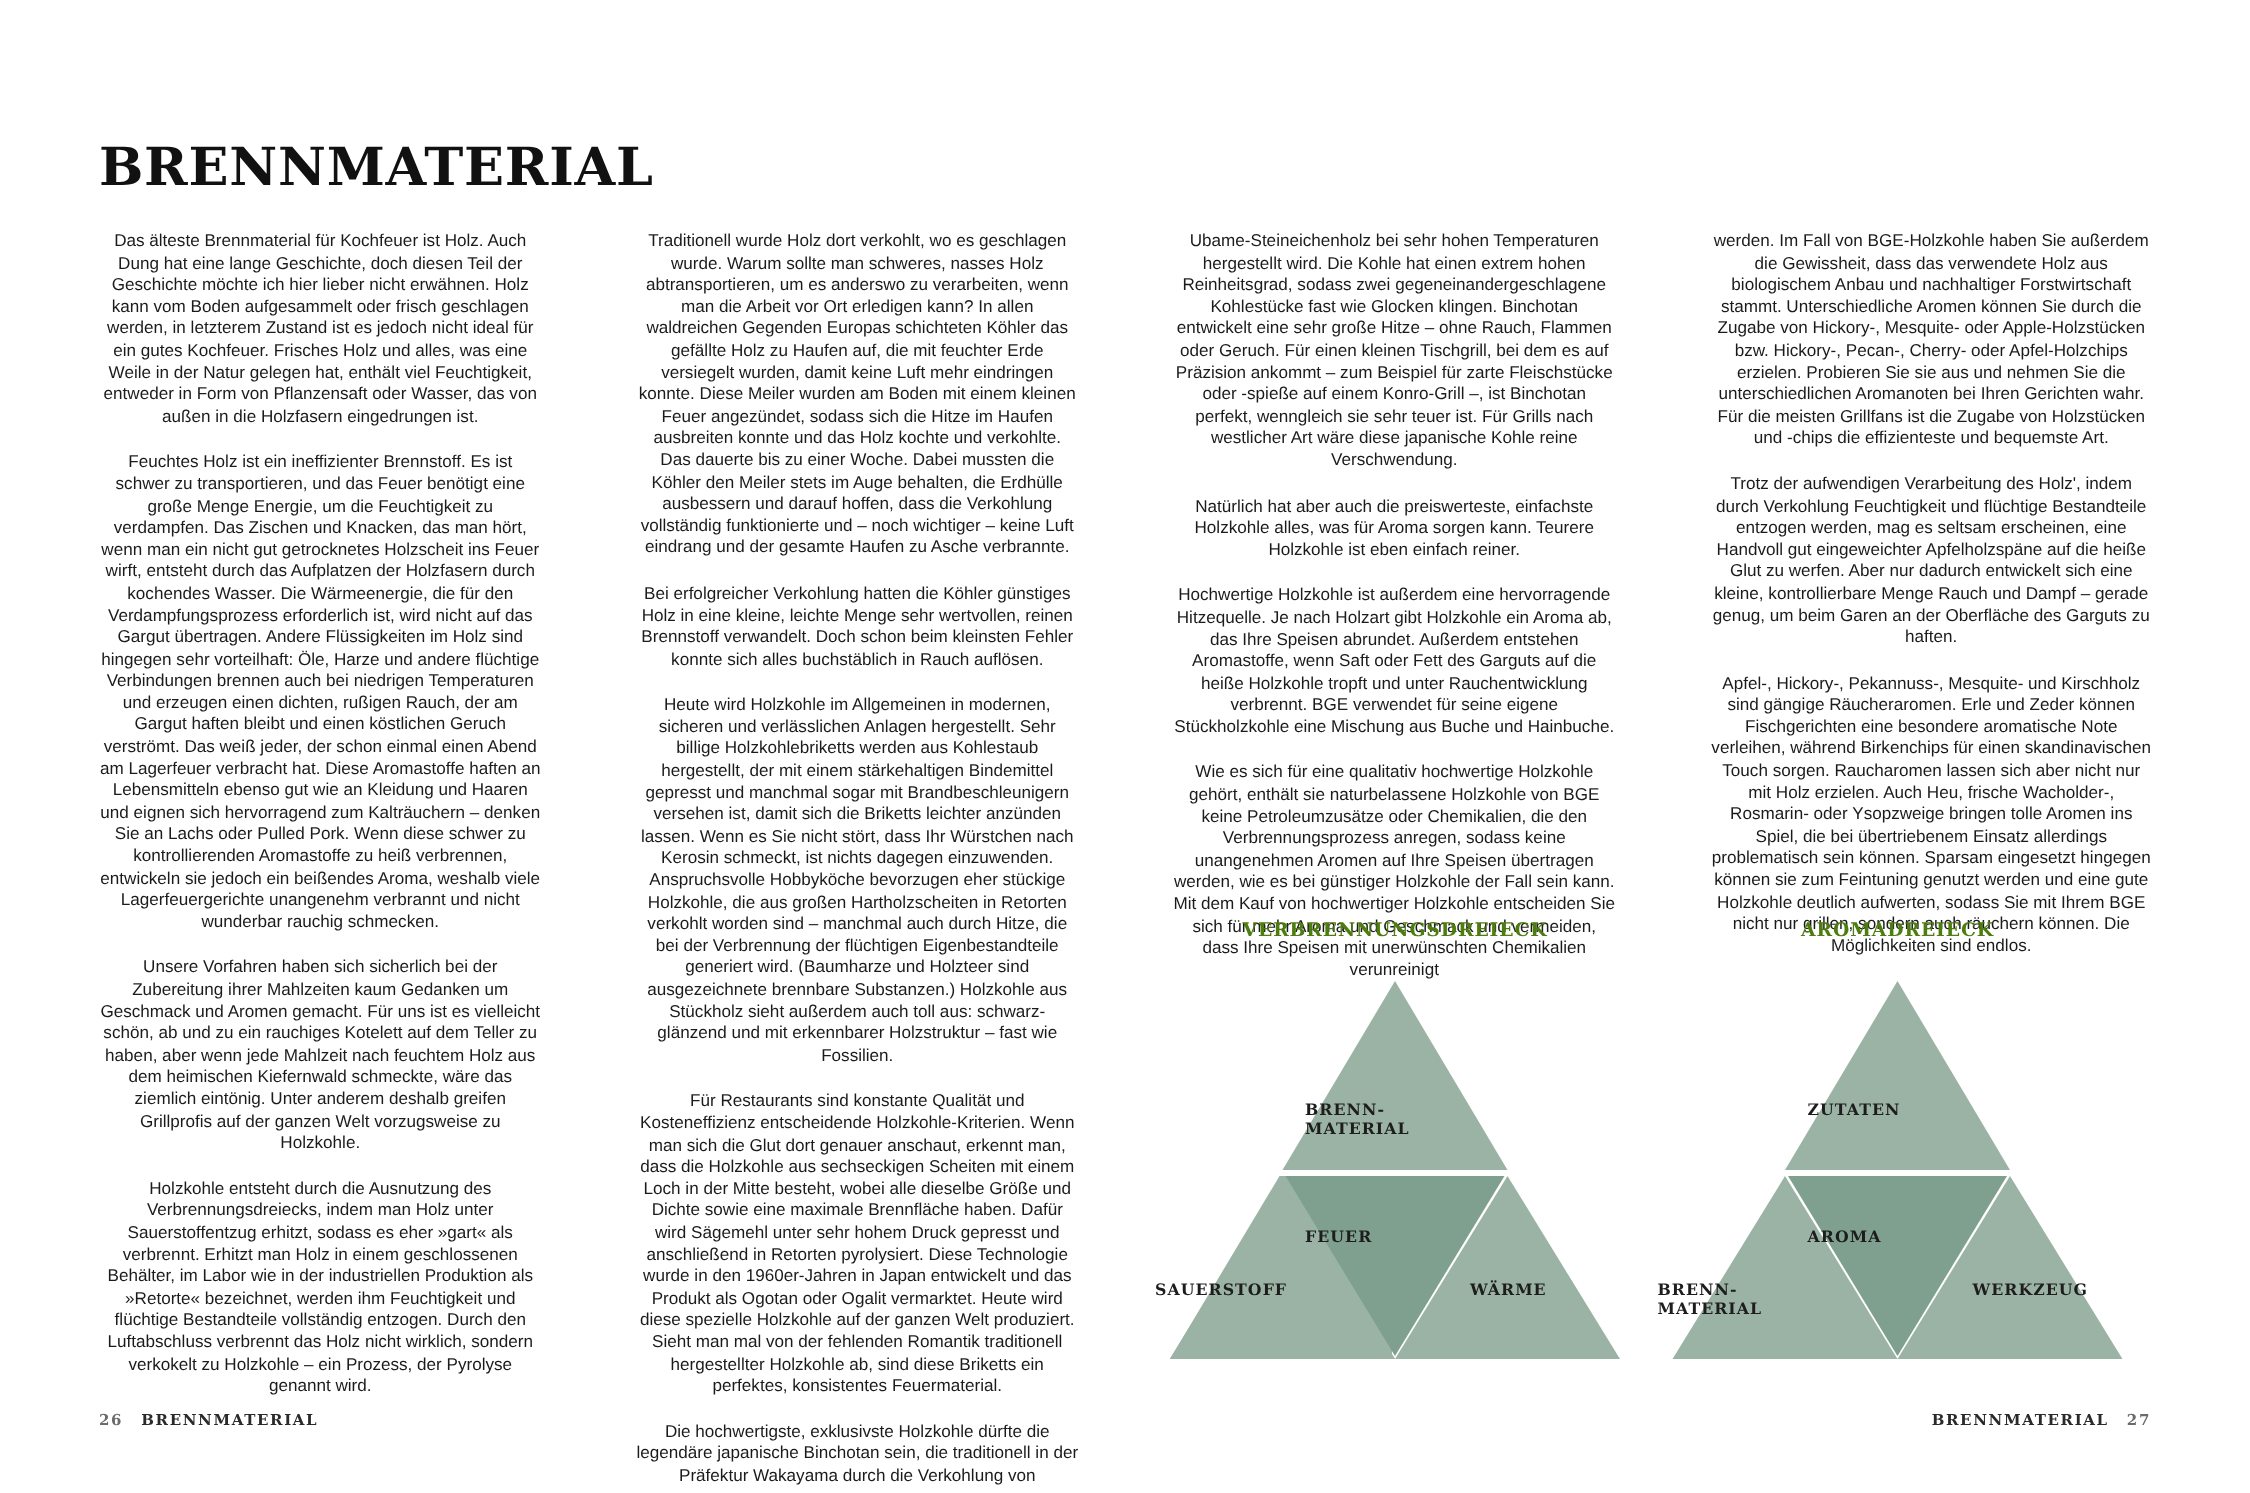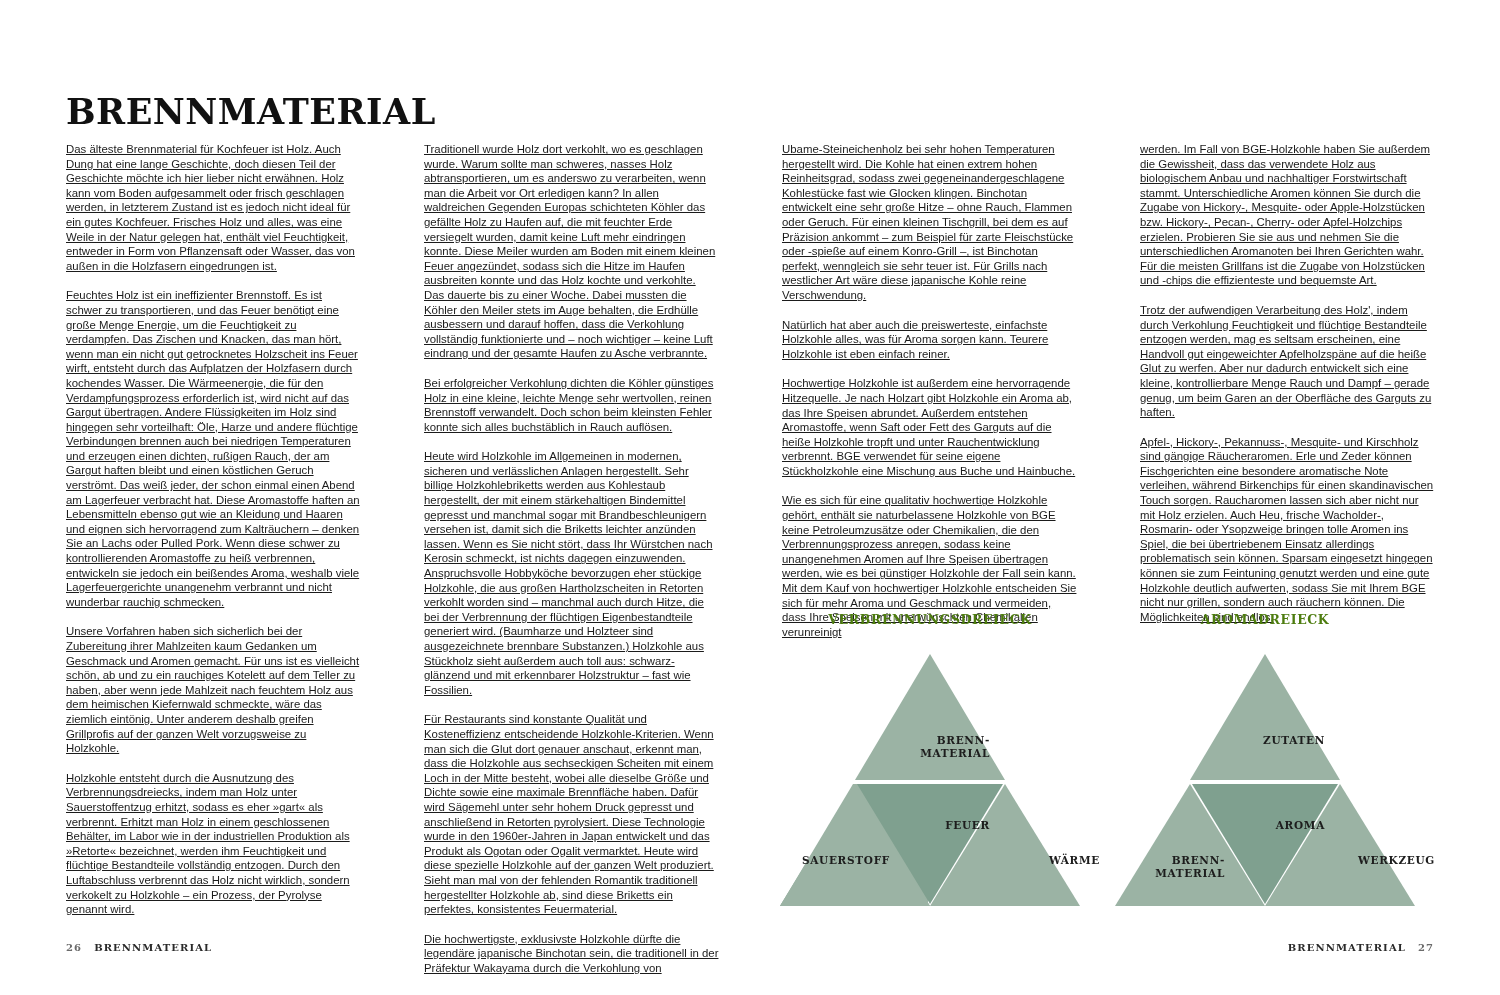--- a/index.html
+++ b/index.html
@@ -27,27 +27,26 @@
     display:flex;
     gap:0px;
   }
   .col{
     width:295px;
     margin-right:63px;
   }
   .col:last-child{margin-right:0;}
 
   .col p{
-    margin:4px 0 15px 0;
+    margin:16px 0 15px 0;
     font-size:11.4px;
     line-height:14.6px;
-    text-align:left;
+    text-align:center;
     hyphens:auto;
     color:#1b1b1b;
-    text-decoration:underline;
   }
 
   
   .diagram-area{
     position:absolute;
     top:612px;
     left:780px;
     width:660px;
     height:300px;
   }
@@ -71,21 +70,21 @@
   }
 
   .tri-wrap{
     position:absolute;
     top:32px;left:0;
     width:300px;height:262px;
   }
   .tri-wrap svg{display:block;}
   .tri-label{
     position:absolute;
-    text-align:right;
+    text-align:left;
     font-family:"DejaVu Serif", serif;
     font-weight:bold;
     font-size:10.5px;
     letter-spacing:0.7px;
     color:#1d1d1d;
     line-height:12.5px;
     width:120px;
   }
   .lbl-top{left:90px;top:90px;}
   .lbl-center{left:90px;top:175px;}
@@ -120,21 +119,21 @@
 
     <div class="col">
       <p>Das älteste Brennmaterial für Kochfeuer ist Holz. Auch Dung hat eine lange Geschichte, doch diesen Teil der Geschichte möchte ich hier lieber nicht erwähnen. Holz kann vom Boden aufgesammelt oder frisch geschlagen werden, in letzterem Zustand ist es jedoch nicht ideal für ein gutes Kochfeuer. Frisches Holz und alles, was eine Weile in der Natur gelegen hat, enthält viel Feuchtigkeit, entweder in Form von Pflanzensaft oder Wasser, das von außen in die Holzfasern eingedrungen ist.</p>
       <p>Feuchtes Holz ist ein ineffizienter Brennstoff. Es ist schwer zu transportieren, und das Feuer benötigt eine große Menge Energie, um die Feuchtigkeit zu verdampfen. Das Zischen und Knacken, das man hört, wenn man ein nicht gut getrocknetes Holzscheit ins Feuer wirft, entsteht durch das Aufplatzen der Holzfasern durch kochendes Wasser. Die Wärmeenergie, die für den Verdampfungsprozess erforderlich ist, wird nicht auf das Gargut übertragen. Andere Flüssigkeiten im Holz sind hingegen sehr vorteilhaft: Öle, Harze und andere flüchtige Verbindungen brennen auch bei niedrigen Temperaturen und erzeugen einen dichten, rußigen Rauch, der am Gargut haften bleibt und einen köstlichen Geruch verströmt. Das weiß jeder, der schon einmal einen Abend am Lagerfeuer verbracht hat. Diese Aromastoffe haften an Lebensmitteln ebenso gut wie an Kleidung und Haaren und eignen sich hervorragend zum Kalträuchern – denken Sie an Lachs oder Pulled Pork. Wenn diese schwer zu kontrollierenden Aromastoffe zu heiß verbrennen, entwickeln sie jedoch ein beißendes Aroma, weshalb viele Lagerfeuergerichte unangenehm verbrannt und nicht wunderbar rauchig schmecken.</p>
       <p>Unsere Vorfahren haben sich sicherlich bei der Zubereitung ihrer Mahlzeiten kaum Gedanken um Geschmack und Aromen gemacht. Für uns ist es vielleicht schön, ab und zu ein rauchiges Kotelett auf dem Teller zu haben, aber wenn jede Mahlzeit nach feuchtem Holz aus dem heimischen Kiefernwald schmeckte, wäre das ziemlich eintönig. Unter anderem deshalb greifen Grillprofis auf der ganzen Welt vorzugsweise zu Holzkohle.</p>
       <p>Holzkohle entsteht durch die Ausnutzung des Verbrennungsdreiecks, indem man Holz unter Sauerstoffentzug erhitzt, sodass es eher »gart« als verbrennt. Erhitzt man Holz in einem geschlossenen Behälter, im Labor wie in der industriellen Produktion als »Retorte« bezeichnet, werden ihm Feuchtigkeit und flüchtige Bestandteile vollständig entzogen. Durch den Luftabschluss verbrennt das Holz nicht wirklich, sondern verkokelt zu Holzkohle – ein Prozess, der Pyrolyse genannt wird.</p>
     </div>
 
     <div class="col">
       <p>Traditionell wurde Holz dort verkohlt, wo es geschlagen wurde. Warum sollte man schweres, nasses Holz abtransportieren, um es anderswo zu verarbeiten, wenn man die Arbeit vor Ort erledigen kann? In allen waldreichen Gegenden Europas schichteten Köhler das gefällte Holz zu Haufen auf, die mit feuchter Erde versiegelt wurden, damit keine Luft mehr eindringen konnte. Diese Meiler wurden am Boden mit einem kleinen Feuer angezündet, sodass sich die Hitze im Haufen ausbreiten konnte und das Holz kochte und verkohlte. Das dauerte bis zu einer Woche. Dabei mussten die Köhler den Meiler stets im Auge behalten, die Erdhülle ausbessern und darauf hoffen, dass die Verkohlung vollständig funktionierte und – noch wichtiger – keine Luft eindrang und der gesamte Haufen zu Asche verbrannte.</p>
-      <p>Bei erfolgreicher Verkohlung dichten die Köhler günstiges Holz in eine kleine, leichte Menge sehr wertvollen, reinen Brennstoff verwandelt. Doch schon beim kleinsten Fehler konnte sich alles buchstäblich in Rauch auflösen.</p>
+      <p>Bei erfolgreicher Verkohlung hatten die Köhler günstiges Holz in eine kleine, leichte Menge sehr wertvollen, reinen Brennstoff verwandelt. Doch schon beim kleinsten Fehler konnte sich alles buchstäblich in Rauch auflösen.</p>
       <p>Heute wird Holzkohle im Allgemeinen in modernen, sicheren und verlässlichen Anlagen hergestellt. Sehr billige Holzkohlebriketts werden aus Kohlestaub hergestellt, der mit einem stärkehaltigen Bindemittel gepresst und manchmal sogar mit Brandbeschleunigern versehen ist, damit sich die Briketts leichter anzünden lassen. Wenn es Sie nicht stört, dass Ihr Würstchen nach Kerosin schmeckt, ist nichts dagegen einzuwenden. Anspruchsvolle Hobbyköche bevorzugen eher stückige Holzkohle, die aus großen Hartholzscheiten in Retorten verkohlt worden sind – manchmal auch durch Hitze, die bei der Verbrennung der flüchtigen Eigenbestandteile generiert wird. (Baumharze und Holzteer sind ausgezeichnete brennbare Substanzen.) Holzkohle aus Stückholz sieht außerdem auch toll aus: schwarz-glänzend und mit erkennbarer Holzstruktur – fast wie Fossilien.</p>
       <p>Für Restaurants sind konstante Qualität und Kosteneffizienz entscheidende Holzkohle-Kriterien. Wenn man sich die Glut dort genauer anschaut, erkennt man, dass die Holzkohle aus sechseckigen Scheiten mit einem Loch in der Mitte besteht, wobei alle dieselbe Größe und Dichte sowie eine maximale Brennfläche haben. Dafür wird Sägemehl unter sehr hohem Druck gepresst und anschließend in Retorten pyrolysiert. Diese Technologie wurde in den 1960er-Jahren in Japan entwickelt und das Produkt als Ogotan oder Ogalit vermarktet. Heute wird diese spezielle Holzkohle auf der ganzen Welt produziert. Sieht man mal von der fehlenden Romantik traditionell hergestellter Holzkohle ab, sind diese Briketts ein perfektes, konsistentes Feuermaterial.</p>
       <p>Die hochwertigste, exklusivste Holzkohle dürfte die legendäre japanische Binchotan sein, die traditionell in der Präfektur Wakayama durch die Verkohlung von</p>
     </div>
 
     <div class="col">
       <p>Ubame-Steineichenholz bei sehr hohen Temperaturen hergestellt wird. Die Kohle hat einen extrem hohen Reinheitsgrad, sodass zwei gegeneinandergeschlagene Kohlestücke fast wie Glocken klingen. Binchotan entwickelt eine sehr große Hitze – ohne Rauch, Flammen oder Geruch. Für einen kleinen Tischgrill, bei dem es auf Präzision ankommt – zum Beispiel für zarte Fleischstücke oder -spieße auf einem Konro-Grill –, ist Binchotan perfekt, wenngleich sie sehr teuer ist. Für Grills nach westlicher Art wäre diese japanische Kohle reine Verschwendung.</p>
       <p>Natürlich hat aber auch die preiswerteste, einfachste Holzkohle alles, was für Aroma sorgen kann. Teurere Holzkohle ist eben einfach reiner.</p>
       <p>Hochwertige Holzkohle ist außerdem eine hervorragende Hitzequelle. Je nach Holzart gibt Holzkohle ein Aroma ab, das Ihre Speisen abrundet. Außerdem entstehen Aromastoffe, wenn Saft oder Fett des Garguts auf die heiße Holzkohle tropft und unter Rauchentwicklung verbrennt. BGE verwendet für seine eigene Stückholzkohle eine Mischung aus Buche und Hainbuche.</p>
       <p>Wie es sich für eine qualitativ hochwertige Holzkohle gehört, enthält sie naturbelassene Holzkohle von BGE keine Petroleumzusätze oder Chemikalien, die den Verbrennungsprozess anregen, sodass keine unangenehmen Aromen auf Ihre Speisen übertragen werden, wie es bei günstiger Holzkohle der Fall sein kann. Mit dem Kauf von hochwertiger Holzkohle entscheiden Sie sich für mehr Aroma und Geschmack und vermeiden, dass Ihre Speisen mit unerwünschten Chemikalien verunreinigt</p>

